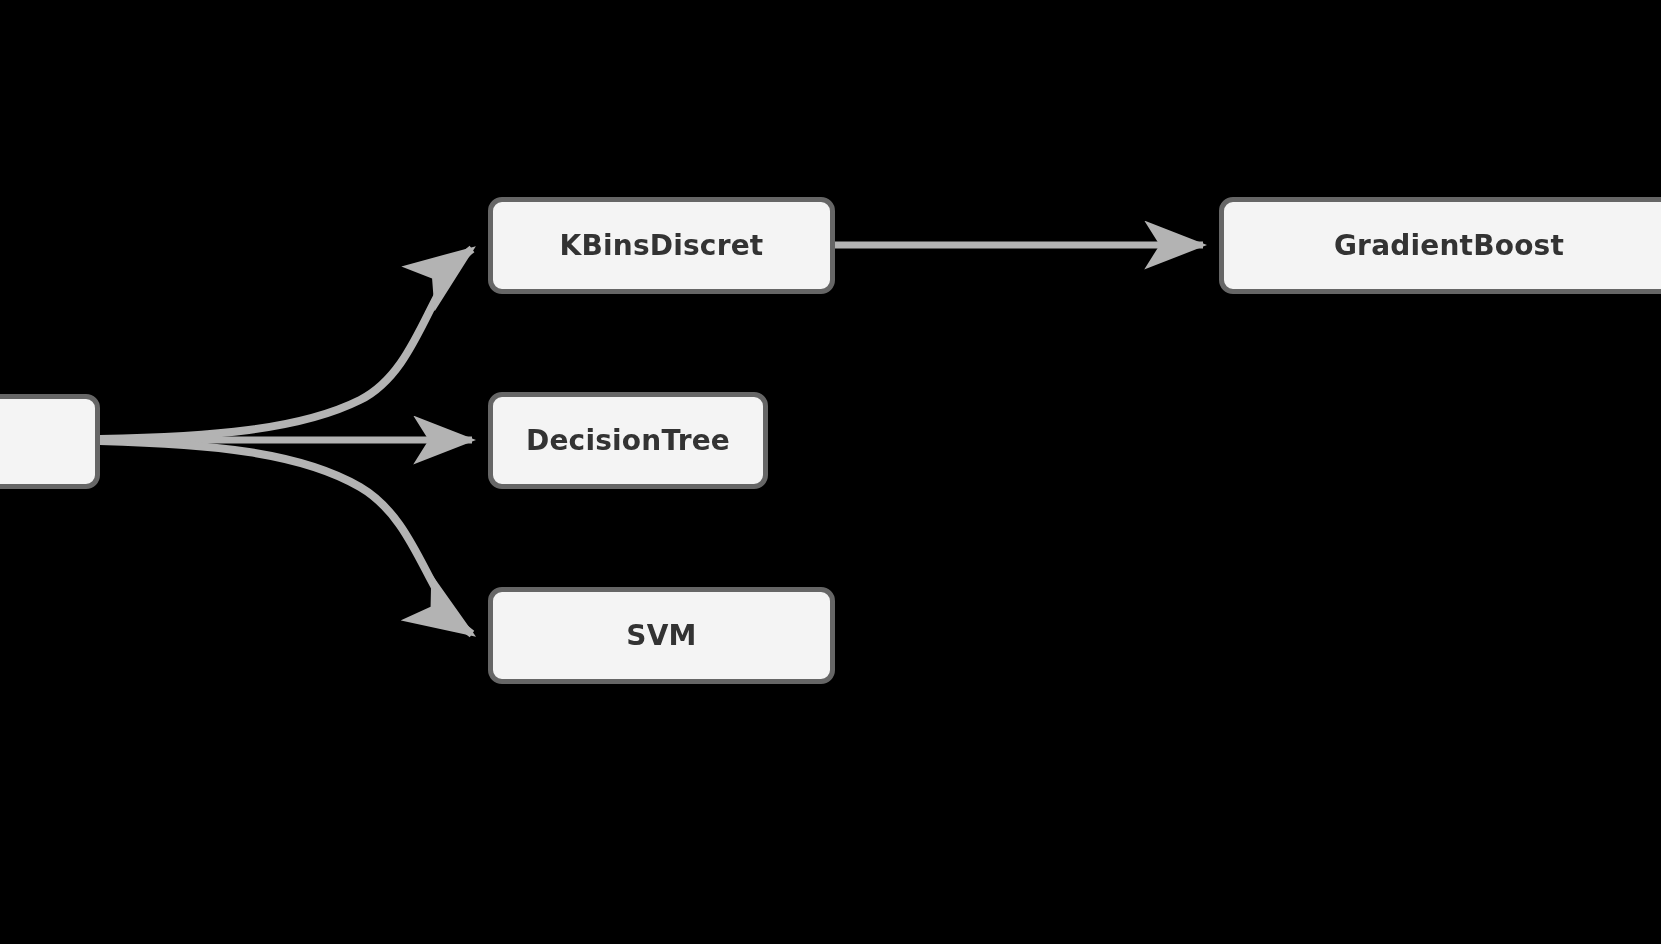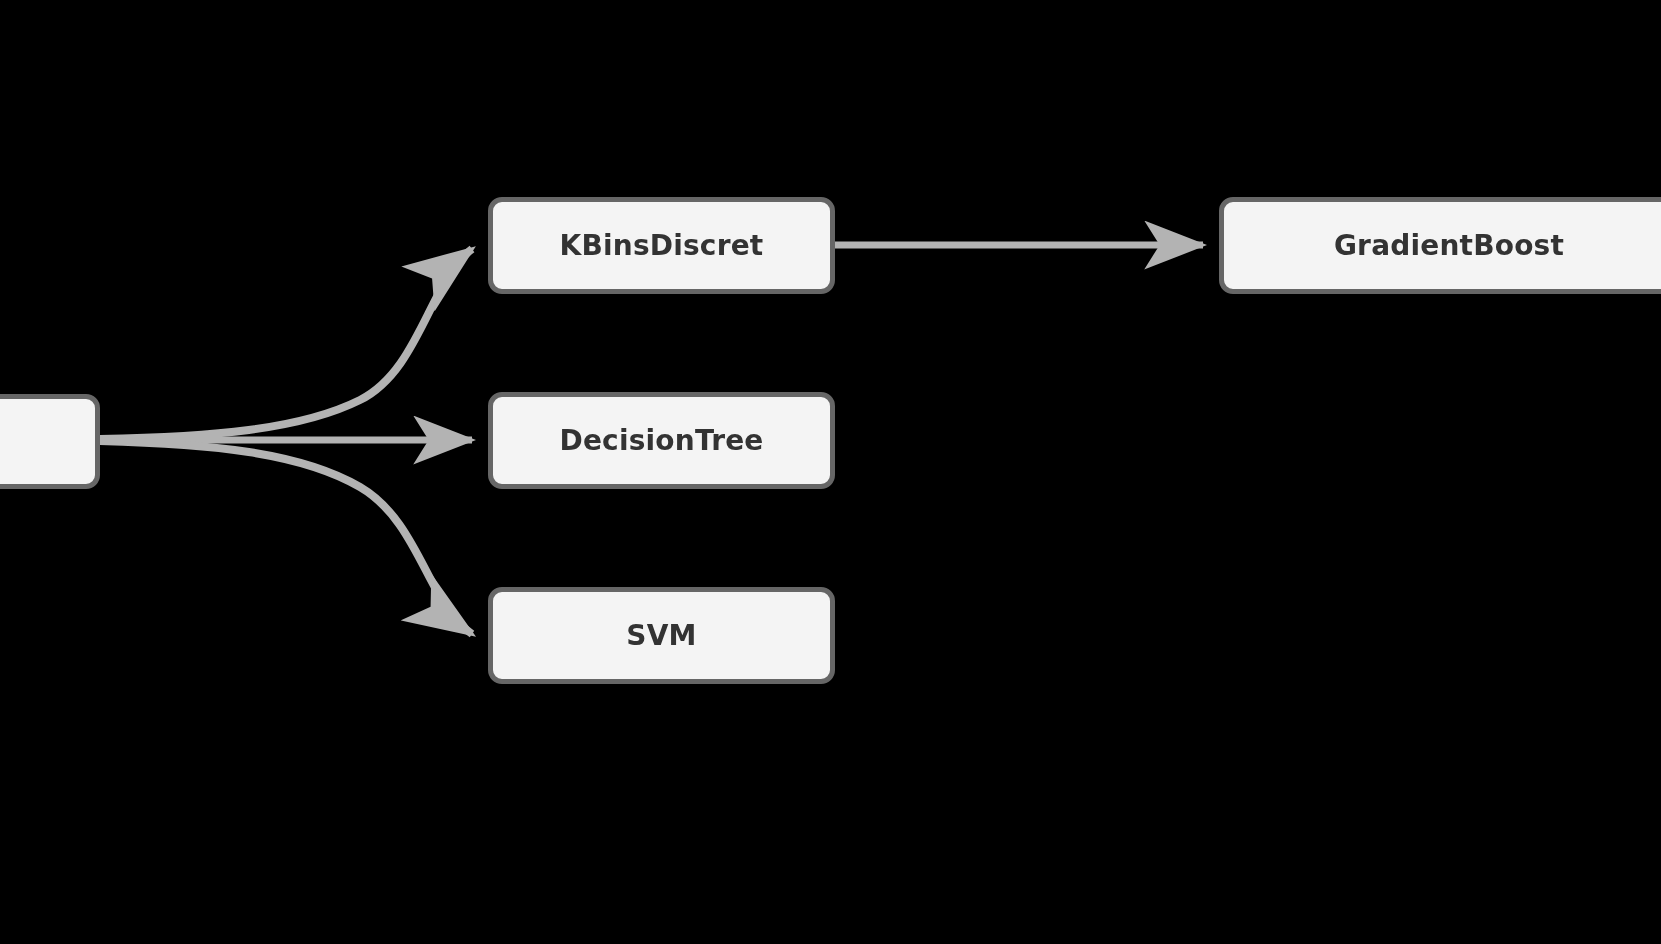--- a/index.html
+++ b/index.html
@@ -51,21 +51,21 @@
   }
   #node-kbins {
     left: 488px;
     top: 197px;
     width: 347px;
     height: 97px;
   }
   #node-dtree {
     left: 488px;
     top: 392px;
-    width: 347px;
+    width: 280px;
     height: 97px;
   }
   #node-svm {
     left: 488px;
     top: 587px;
     width: 347px;
     height: 97px;
     text-align: right;
   }
   

